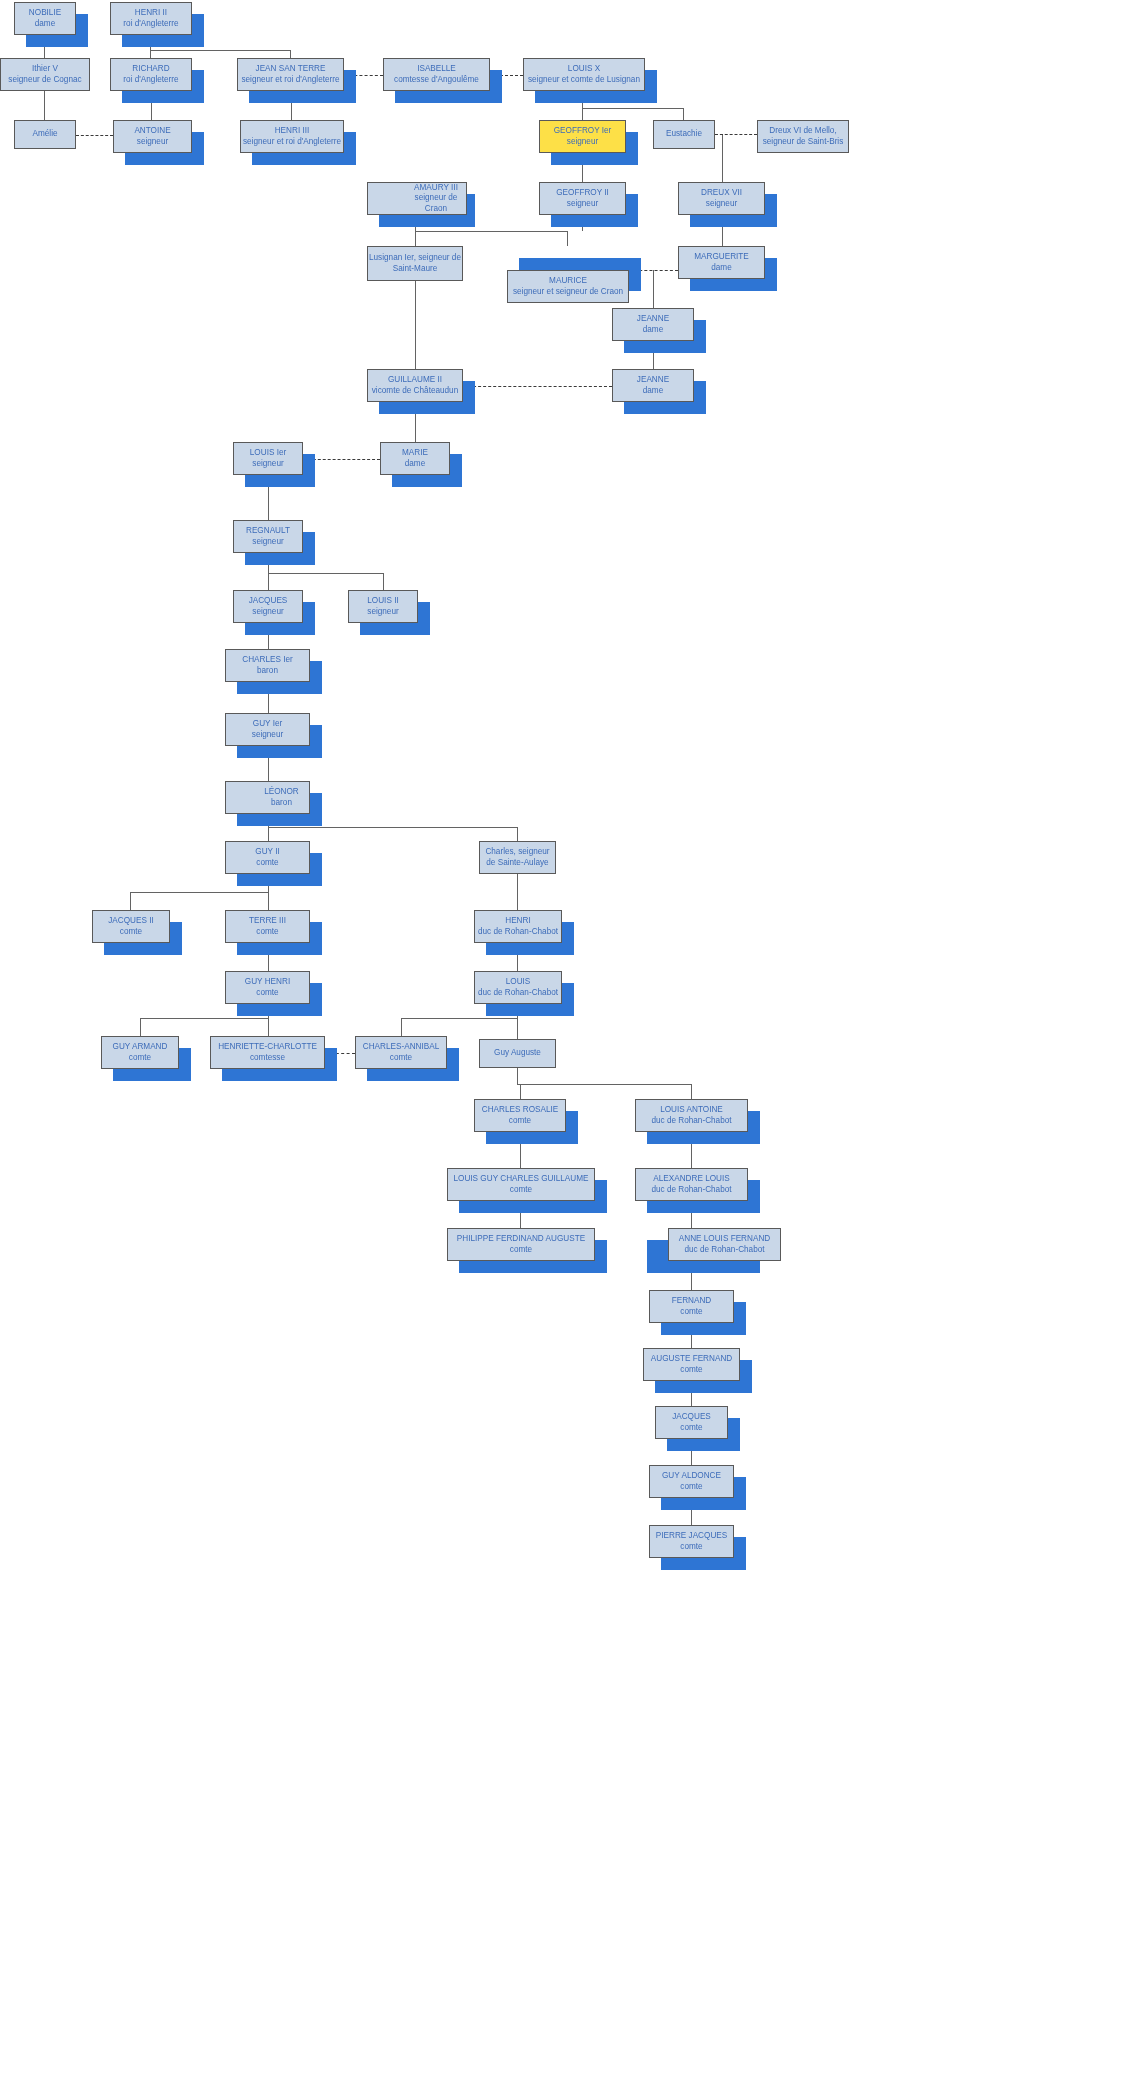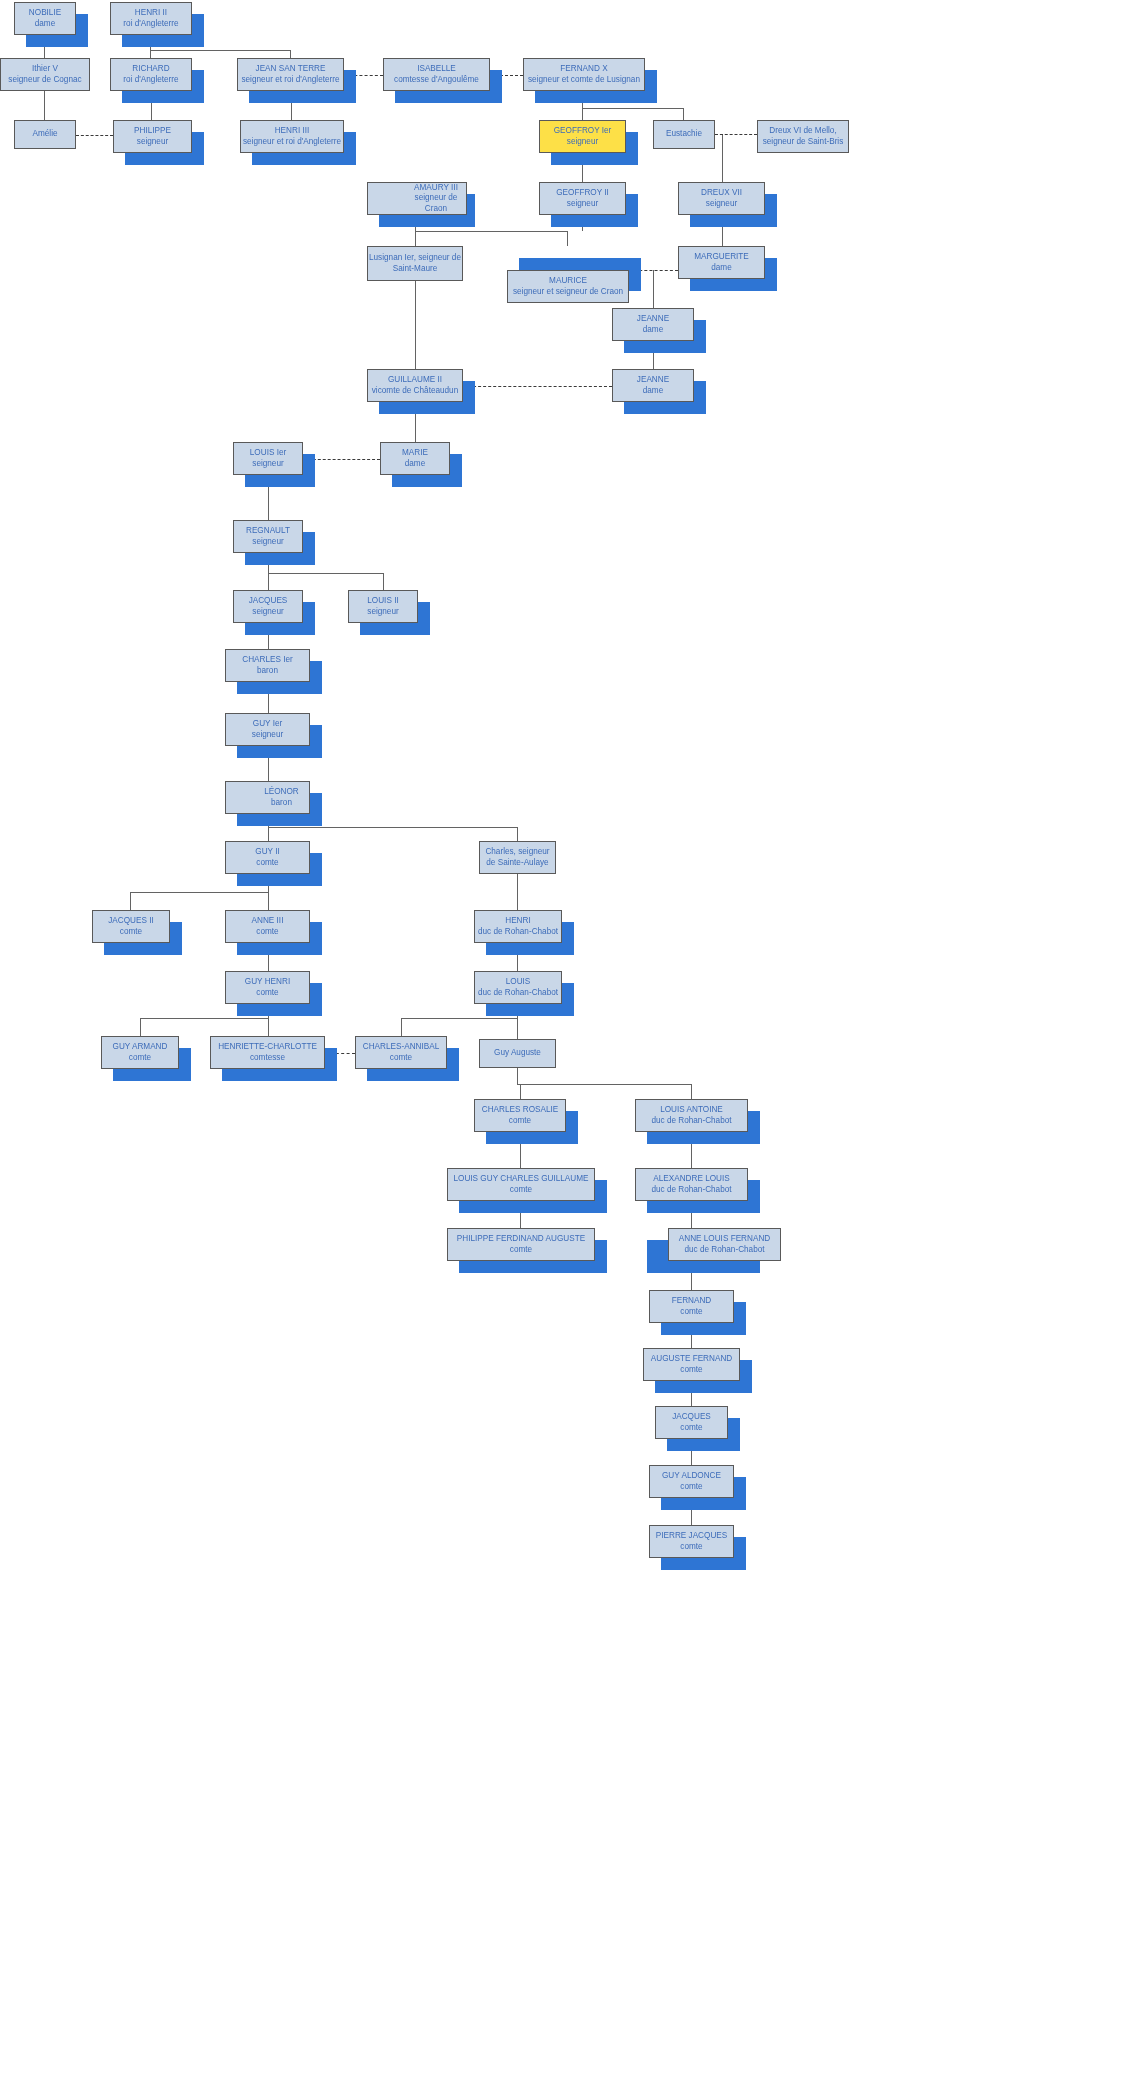--- a/index.html
+++ b/index.html
@@ -213,32 +213,32 @@
         </div>
       </div>
       <div class="node" style="left: 383px; top: 58px; width: 107px; height: 33px; font-size: 8.2px; background: rgb(201, 215, 232); border-color: rgb(89, 89, 89); color: rgb(61, 108, 185);">
         <div>
           <span class="nm">ISABELLE</span>
           <span class="ttl">comtesse d'Angoulême</span>
         </div>
       </div>
       <div class="node" style="left: 523px; top: 58px; width: 122px; height: 33px; font-size: 8.2px; background: rgb(201, 215, 232); border-color: rgb(89, 89, 89); color: rgb(61, 108, 185);">
         <div>
-          <span class="nm">FERNAND X</span>
+          <span class="nm">LOUIS X</span>
           <span class="ttl">seigneur et comte de Lusignan</span>
         </div>
       </div>
       <div class="node" style="left: 14px; top: 120px; width: 62px; height: 29px; font-size: 8.2px; background: rgb(201, 215, 232); border-color: rgb(89, 89, 89); color: rgb(61, 108, 185);">
         <div>
           <span class="nm">Amélie</span>
         </div>
       </div>
       <div class="node" style="left: 113px; top: 120px; width: 79px; height: 33px; font-size: 8.2px; background: rgb(201, 215, 232); border-color: rgb(89, 89, 89); color: rgb(61, 108, 185);">
         <div>
-          <span class="nm">PHILIPPE</span>
+          <span class="nm">ANTOINE</span>
           <span class="ttl">seigneur</span>
         </div>
       </div>
       <div class="node" style="left: 240px; top: 120px; width: 104px; height: 33px; font-size: 8.2px; background: rgb(201, 215, 232); border-color: rgb(89, 89, 89); color: rgb(61, 108, 185);">
         <div>
           <span class="nm">HENRI III</span>
           <span class="ttl">seigneur et roi d'Angleterre</span>
         </div>
       </div>
       <div class="node" style="left: 539px; top: 120px; width: 87px; height: 33px; font-size: 8.2px; background: #fde047; border-color: rgb(89, 89, 89); color: rgb(61, 108, 185);">
@@ -373,21 +373,21 @@
         </div>
       </div>
       <div class="node" style="left: 92px; top: 910px; width: 78px; height: 33px; font-size: 8.2px; background: rgb(201, 215, 232); border-color: rgb(89, 89, 89); color: rgb(61, 108, 185);">
         <div>
           <span class="nm">JACQUES II</span>
           <span class="ttl">comte</span>
         </div>
       </div>
       <div class="node" style="left: 225px; top: 910px; width: 85px; height: 33px; font-size: 8.2px; background: rgb(201, 215, 232); border-color: rgb(89, 89, 89); color: rgb(61, 108, 185);">
         <div>
-          <span class="nm">ANNE III</span>
+          <span class="nm">TERRE III</span>
           <span class="ttl">comte</span>
         </div>
       </div>
       <div class="node" style="left: 474px; top: 910px; width: 88px; height: 33px; font-size: 8.2px; background: rgb(201, 215, 232); border-color: rgb(89, 89, 89); color: rgb(61, 108, 185);">
         <div>
           <span class="nm">HENRI</span>
           <span class="ttl">duc de Rohan-Chabot</span>
         </div>
       </div>
       <div class="node" style="left: 225px; top: 971px; width: 85px; height: 33px; font-size: 8.2px; background: rgb(201, 215, 232); border-color: rgb(89, 89, 89); color: rgb(61, 108, 185);">

